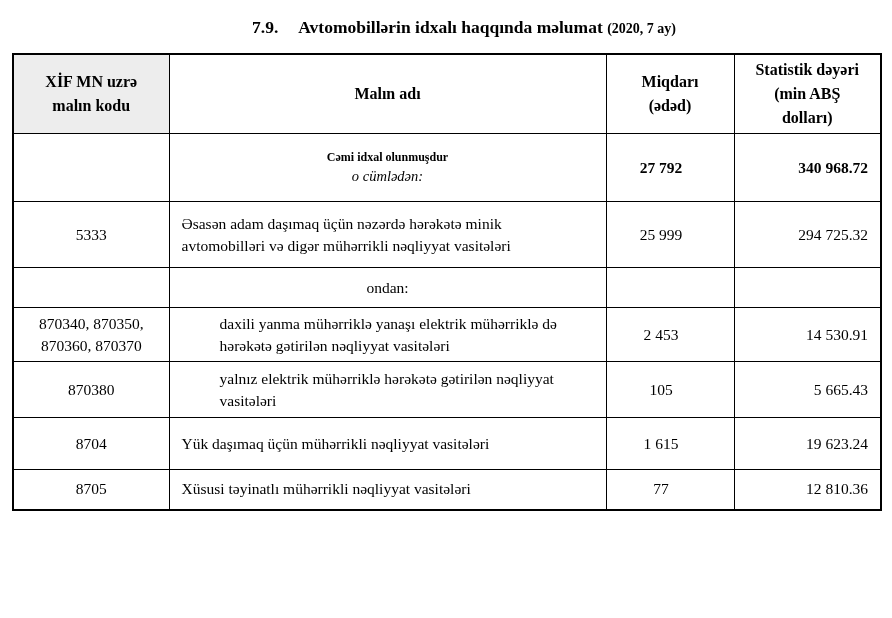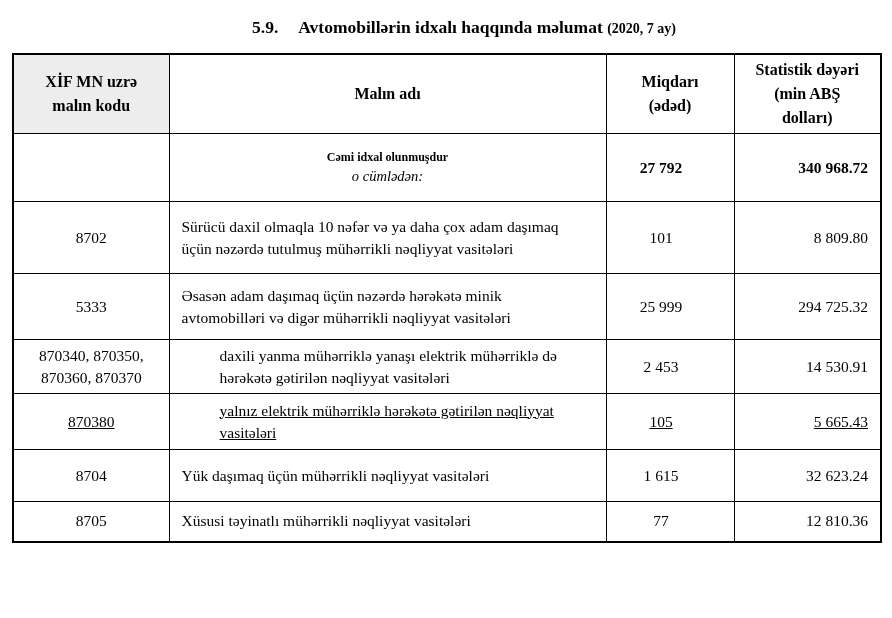--- a/index.html
+++ b/index.html
@@ -57,21 +57,21 @@
   .total-name-wrap { text-align: center; }
   .total-main { font-weight: bold; font-size: 12px; }
   .total-sub { font-weight: normal; font-style: italic; font-size: 14.5px; }
 </style>
 </head>
 <body>
 
 <div class="page">
 
   <div class="doc-title">
-    <span class="title-num">5.9.</span><span class="title-text">Avtomobillərin idxalı haqqında məlumat</span>
+    <span class="title-num">7.9.</span><span class="title-text">Avtomobillərin idxalı haqqında məlumat</span>
     <span class="title-period">(2020, 7 ay)</span>
   </div>
 
   <table class="import-table">
     <colgroup>
       <col style="width:156px">
       <col style="width:437px">
       <col style="width:128px">
       <col style="width:147px">
     </colgroup>
@@ -92,49 +92,49 @@
         <td class="code-cell"></td>
         <td class="name-cell center">
           <div class="total-name-wrap">
             <div class="total-main">Cəmi idxal olunmuşdur</div>
             <div class="total-sub">o cümlədən:</div>
           </div>
         </td>
         <td class="qty-cell">27 792</td>
         <td class="val-cell">340 968.72</td>
       </tr>
-      <tr style="height:72px;">
-        <td class="code-cell">8702</td>
-        <td class="name-cell">Sürücü daxil olmaqla 10 nəfər və ya daha çox adam daşımaq üçün nəzərdə tutulmuş mühərrikli nəqliyyat vasitələri</td>
-        <td class="qty-cell">101</td>
-        <td class="val-cell">8 809.80</td>
-      </tr>
       <tr style="height:66px;">
         <td class="code-cell">5333</td>
         <td class="name-cell">Əsasən adam daşımaq üçün nəzərdə hərəkətə minik avtomobilləri və digər mühərrikli nəqliyyat vasitələri</td>
         <td class="qty-cell">25 999</td>
         <td class="val-cell">294 725.32</td>
+      </tr>
+      <tr style="height:40px;">
+        <td class="code-cell"></td>
+        <td class="name-cell center">ondan:</td>
+        <td class="qty-cell"></td>
+        <td class="val-cell"></td>
       </tr>
       <tr style="height:54px;">
         <td class="code-cell">870340, 870350, 870360, 870370</td>
         <td class="name-cell indent">daxili yanma mühərriklə yanaşı elektrik mühərriklə də hərəkətə gətirilən nəqliyyat vasitələri</td>
         <td class="qty-cell">2 453</td>
         <td class="val-cell">14 530.91</td>
       </tr>
-      <tr style="height:56px;text-decoration:underline;">
+      <tr style="height:56px;">
         <td class="code-cell">870380</td>
         <td class="name-cell indent">yalnız elektrik mühərriklə hərəkətə gətirilən nəqliyyat vasitələri</td>
         <td class="qty-cell">105</td>
         <td class="val-cell">5 665.43</td>
       </tr>
       <tr style="height:52px;">
         <td class="code-cell">8704</td>
         <td class="name-cell">Yük daşımaq üçün mühərrikli nəqliyyat vasitələri</td>
         <td class="qty-cell">1 615</td>
-        <td class="val-cell">32 623.24</td>
+        <td class="val-cell">19 623.24</td>
       </tr>
       <tr style="height:40px;">
         <td class="code-cell">8705</td>
         <td class="name-cell">Xüsusi təyinatlı mühərrikli nəqliyyat vasitələri</td>
         <td class="qty-cell">77</td>
         <td class="val-cell">12 810.36</td>
       </tr>
     </tbody>
   </table>
 

